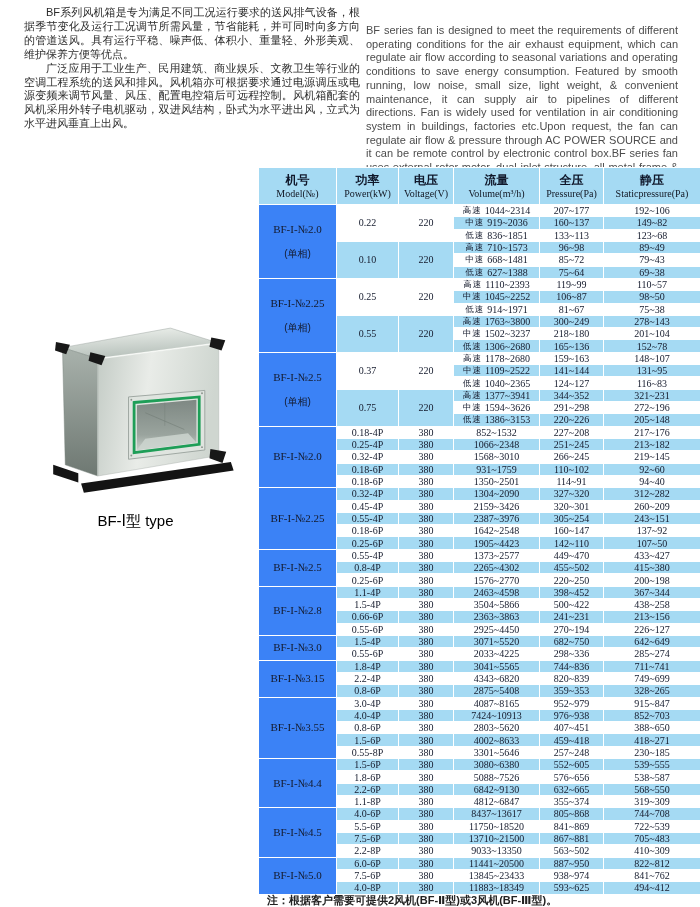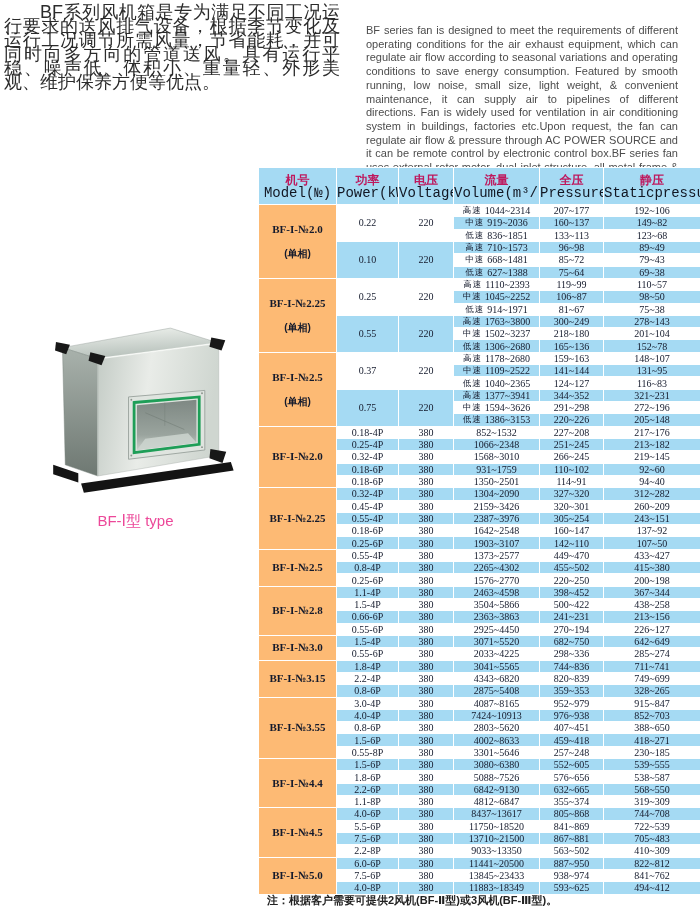--- a/index.html
+++ b/index.html
@@ -2,63 +2,64 @@
 <html><head>
 <meta charset="utf-8">
 <style>
   html,body{margin:0;padding:0;}
   body{
     width:700px;height:907px;background:#ffffff;position:relative;overflow:hidden;
     font-family:"Liberation Sans","DejaVu Sans",sans-serif;
   }
   
   .intro-zh{
-    position:absolute;left:4px;top:6px;width:336px;
-    font-size:18px;line-height:13.9px;color:#2b2b2b;text-align:justify;font-weight:500;
+    position:absolute;left:24px;top:6px;width:336px;
+    font-size:11px;line-height:13.9px;color:#2b2b2b;text-align:justify;font-weight:500;
   }
   .intro-zh p{margin:0;text-indent:2em;}
   .intro-en{
     position:absolute;left:350px;top:8px;width:344px;
     font-size:11px;line-height:13.7px;color:#4c4c4c;text-align:justify;
   }
   .intro-en p{margin:16px;}
   
   .product{position:absolute;left:28px;top:316px;width:215px;height:200px;}
   .caption{
     position:absolute;left:28px;top:512px;width:215px;text-align:center;
-    font-size:15px;color:#ec4899;
+    font-size:15px;color:#000000;
   }
   
   .table-wrap{position:absolute;left:258px;top:167px;width:442px;}
   table{border-collapse:collapse;width:442px;table-layout:fixed;}
   th,td{border:1px solid #ffffff;padding:0;overflow:hidden;white-space:nowrap;}
   thead th{background:#a5daf3;height:36px;vertical-align:middle;}
-  .th-zh{font-size:12px;font-weight:bold;color:#be185d;line-height:15px;}
-  .th-en{font-family:Liberation Mono, monospace;font-weight:normal;font-size:14px;color:#111622;line-height:11px;}
+  .th-zh{font-size:12px;font-weight:bold;color:#0f172a;line-height:15px;}
+  .th-en{font-family:Liberation Serif, serif;font-weight:normal;font-size:10px;color:#111622;line-height:11px;}
   tbody td{
     height:11.32px;line-height:11px;text-align:center;vertical-align:middle;
     font-family:"Liberation Serif","DejaVu Serif",serif;font-size:10px;color:#141a2c;
   }
   td.c-white{background:#ffffff;}
   td.c-blue{background:#a5daf3;}
-  td.c-model{background:#fdba74;font-weight:bold;}
+  td.c-model{background:#3b82f6;}
   .model-name{font-size:11px;line-height:13px;}
   .model-sub{font-family:"Liberation Sans","DejaVu Sans",sans-serif;font-size:10px;line-height:12px;margin-top:12px;}
   .volcell{display:flex;justify-content:center;gap:3px;}
   .speed{font-family:"Liberation Sans","DejaVu Sans",sans-serif;font-size:8.5px;letter-spacing:1px;}
   .note{
     position:absolute;left:259px;top:893px;width:440px;
     font-size:11px;color:#222;font-weight:600;margin-left:8px;
   }
 </style>
 </head>
 <body>
 
 <div class="intro-zh">
   <p>BF系列风机箱是专为满足不同工况运行要求的送风排气设备，根据季节变化及运行工况调节所需风量，节省能耗，并可同时向多方向的管道送风。具有运行平稳、噪声低、体积小、重量轻、外形美观、维护保养方便等优点。</p>
+  <p>广泛应用于工业生产、民用建筑、商业娱乐、文教卫生等行业的空调工程系统的送风和排风。风机箱亦可根据要求通过电源调压或电源变频来调节风量、风压、配置电控箱后可远程控制。风机箱配套的风机采用外转子电机驱动，双进风结构，卧式为水平进出风，立式为水平进风垂直上出风。</p>
 </div>
 
 <div class="intro-en">
   <p>BF series fan is designed to meet the requirements of different operating conditions for the air exhaust equipment, which can regulate air flow according to seasonal variations and operating conditions to save energy consumption. Featured by smooth running, low noise, small size, light weight, &amp; convenient maintenance, it can supply air to pipelines of different directions. Fan is widely used for ventilation in air conditioning system in buildings, factories etc.Upon request, the fan can regulate air flow &amp; pressure through AC POWER SOURCE and it can be remote control by electronic control box.BF series fan uses external rotor motor, dual-inlet structure, all-metal frame &amp; removable acoustic insulation panels, which is flexible for installation.</p>
 </div>
 
 <svg class="product" viewBox="0 0 215 215" xmlns="http://www.w3.org/2000/svg">
   <defs>
     <linearGradient id="gTop" x1="0" y1="0" x2="0.25" y2="1">
       <stop offset="0" stop-color="#f0f3ef"></stop>
@@ -425,21 +426,21 @@
         <tr>
           <td class="c-white">0.18-6P</td>
           <td class="c-white">380</td>
           <td class="c-white">1642~2548</td>
           <td class="c-white">160~147</td>
           <td class="c-white">137~92</td>
         </tr>
         <tr>
           <td class="c-blue">0.25-6P</td>
           <td class="c-blue">380</td>
-          <td class="c-blue">1903~3107</td>
+          <td class="c-blue">1905~4423</td>
           <td class="c-blue">142~110</td>
           <td class="c-blue">107~50</td>
         </tr>
         <tr>
           <td class="c-model" rowspan="3">
             <div>
               <div class="model-name">BF-I-№2.5</div>
             </div>
           </td>
           <td class="c-white">0.55-4P</td>

